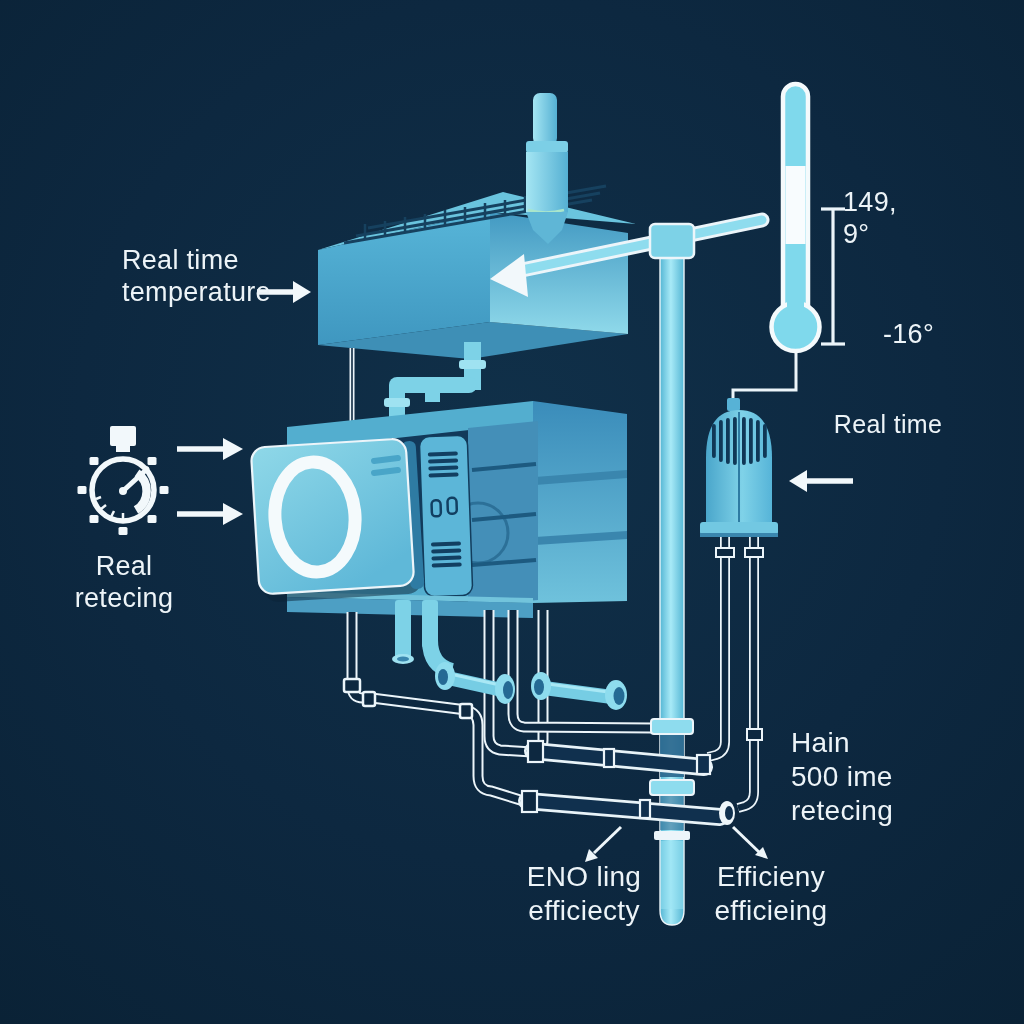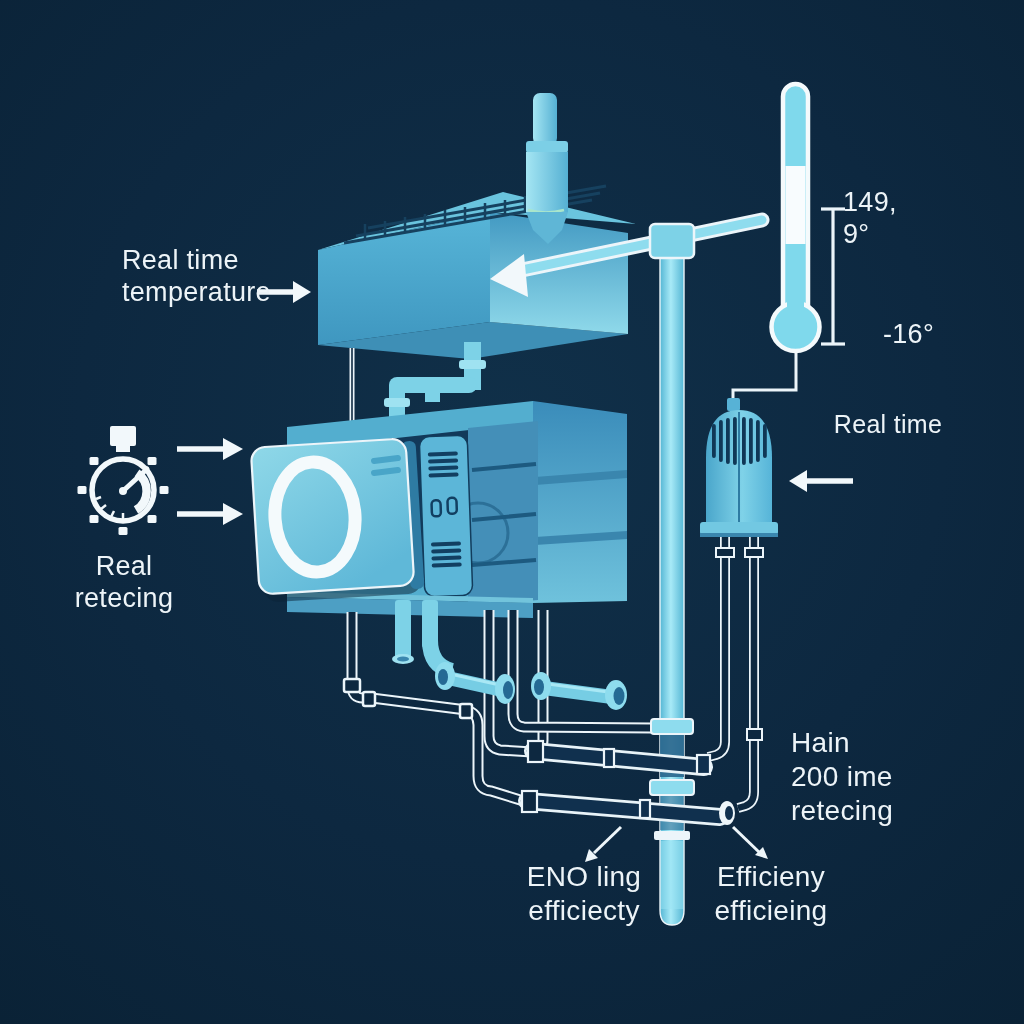--- a/index.html
+++ b/index.html
@@ -338,21 +338,21 @@
   <span class="reading-title">Real time</span>
 </div>
 
 <div class="label fs27 center" style="left:60px;top:550px;width:128px;">
   <span>Real</span>
   <span>retecing</span>
 </div>
 
 <div class="label fs28" style="left:791px;top:726px;">
   <span>Hain</span>
-  <span>200 ime</span>
+  <span>500 ime</span>
   <span>retecing</span>
 </div>
 
 <div class="label fs28 center" style="left:518px;top:860px;width:132px;">
   <span>ENO ling</span>
   <span>efficiecty</span>
 </div>
 
 <div class="label fs28 center" style="left:703px;top:860px;width:136px;">
   <span>Efficieny</span>

